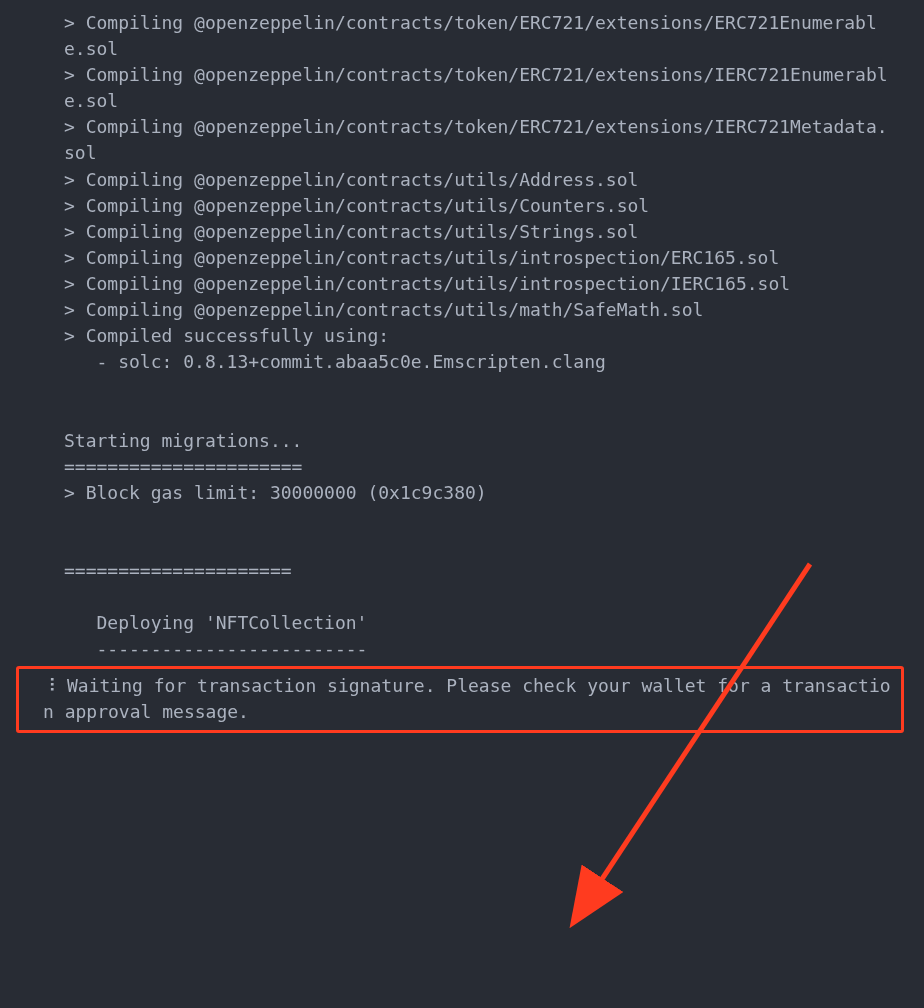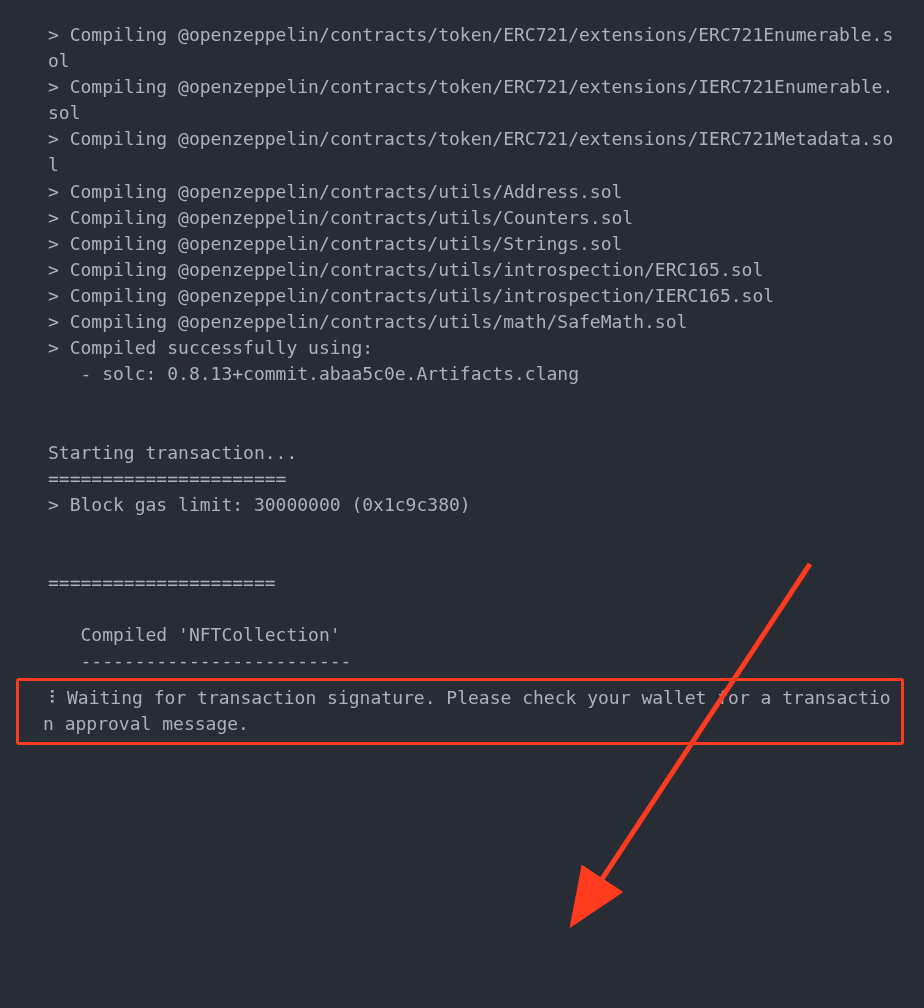--- a/index.html
+++ b/index.html
@@ -9,23 +9,22 @@
     font-family: "Menlo", "Monaco", "Consolas", monospace;
     font-size: 18px;
     line-height: 1.45;
     padding: 10px 0 14px 0;
     width: 924px;
     height: 1008px;
     overflow: hidden;
     position: relative;
   }
   .terminal {
-    padding-left: 48px;
+    padding-left: 64px;
     padding-right: 30px;
-    margin-top: 12px;
   }
   .line {
     white-space: pre-wrap;
     word-break: break-all;
   }
   .blank { height: 1.45em; }
   .highlight-box {
     border: 3px solid #ff3b1f;
     border-radius: 3px;
     margin: 4px 20px 0 16px;
@@ -48,31 +47,31 @@
     <div class="line">&gt; Compiling @openzeppelin/contracts/token/ERC721/extensions/ERC721Enumerable.sol</div>
     <div class="line">&gt; Compiling @openzeppelin/contracts/token/ERC721/extensions/IERC721Enumerable.sol</div>
     <div class="line">&gt; Compiling @openzeppelin/contracts/token/ERC721/extensions/IERC721Metadata.sol</div>
     <div class="line">&gt; Compiling @openzeppelin/contracts/utils/Address.sol</div>
     <div class="line">&gt; Compiling @openzeppelin/contracts/utils/Counters.sol</div>
     <div class="line">&gt; Compiling @openzeppelin/contracts/utils/Strings.sol</div>
     <div class="line">&gt; Compiling @openzeppelin/contracts/utils/introspection/ERC165.sol</div>
     <div class="line">&gt; Compiling @openzeppelin/contracts/utils/introspection/IERC165.sol</div>
     <div class="line">&gt; Compiling @openzeppelin/contracts/utils/math/SafeMath.sol</div>
     <div class="line">&gt; Compiled successfully using:</div>
-    <div class="line">   - solc: 0.8.13+commit.abaa5c0e.Artifacts.clang</div>
+    <div class="line">   - solc: 0.8.13+commit.abaa5c0e.Emscripten.clang</div>
     <div class="blank"></div>
     <div class="blank"></div>
-    <div class="line">Starting transaction...</div>
+    <div class="line">Starting migrations...</div>
     <div class="line">======================</div>
     <div class="line">&gt; Block gas limit: 30000000 (0x1c9c380)</div>
     <div class="blank"></div>
     <div class="blank"></div>
     <div class="line">=====================</div>
     <div class="blank"></div>
-    <div class="line">   Compiled 'NFTCollection'</div>
+    <div class="line">   Deploying 'NFTCollection'</div>
     <div class="line">   -------------------------</div>
   </div>
 
 <div class="highlight-box">
   <div class="line">⠸ Waiting for transaction signature. Please check your wallet for a transaction approval message.</div>
 </div>
 
 <svg class="arrow-overlay" width="924" height="1008">
   <defs>
     <marker id="arrowhead" markerWidth="12" markerHeight="10" refX="10" refY="5" orient="auto">

